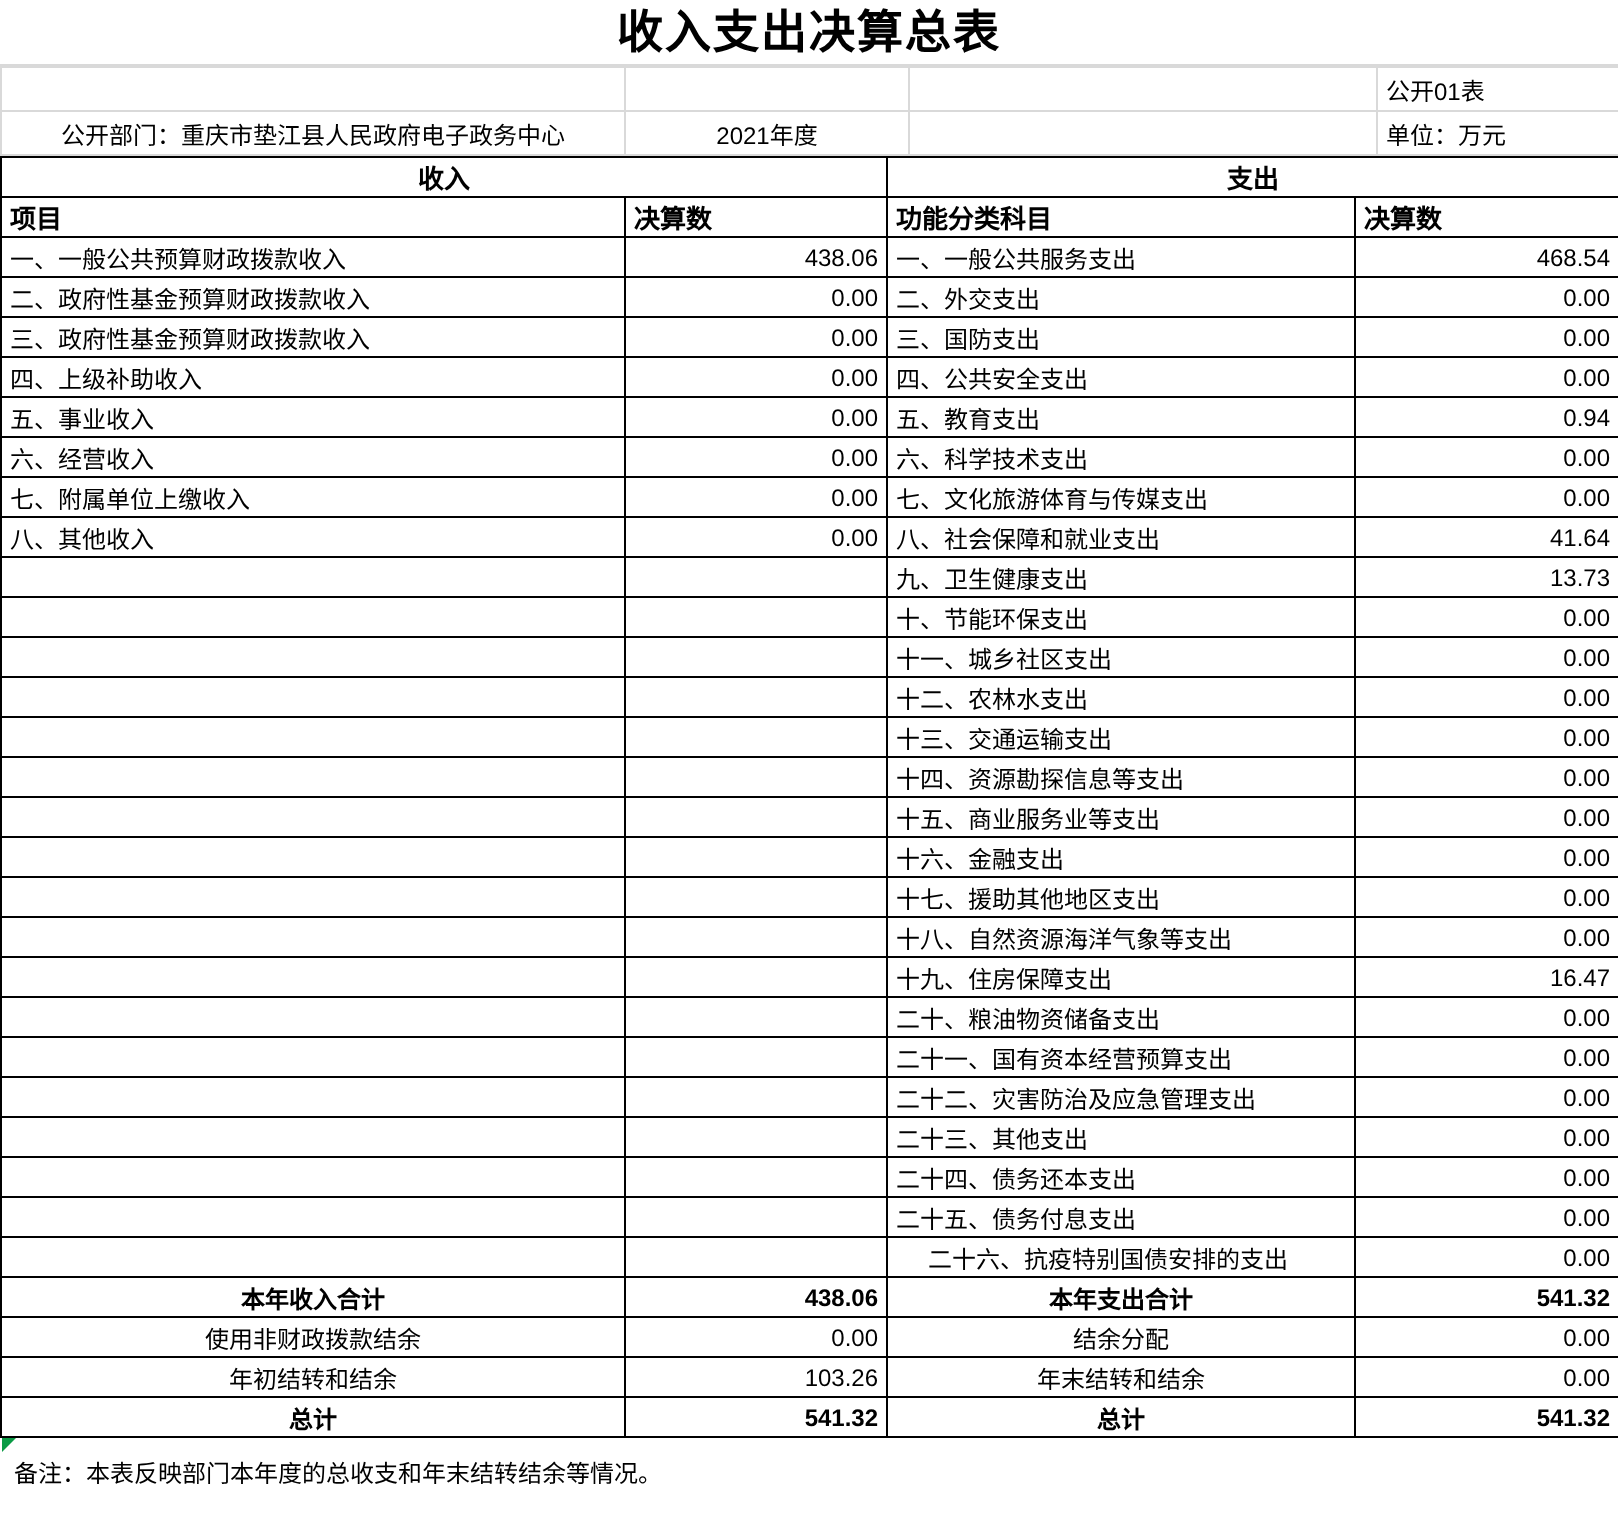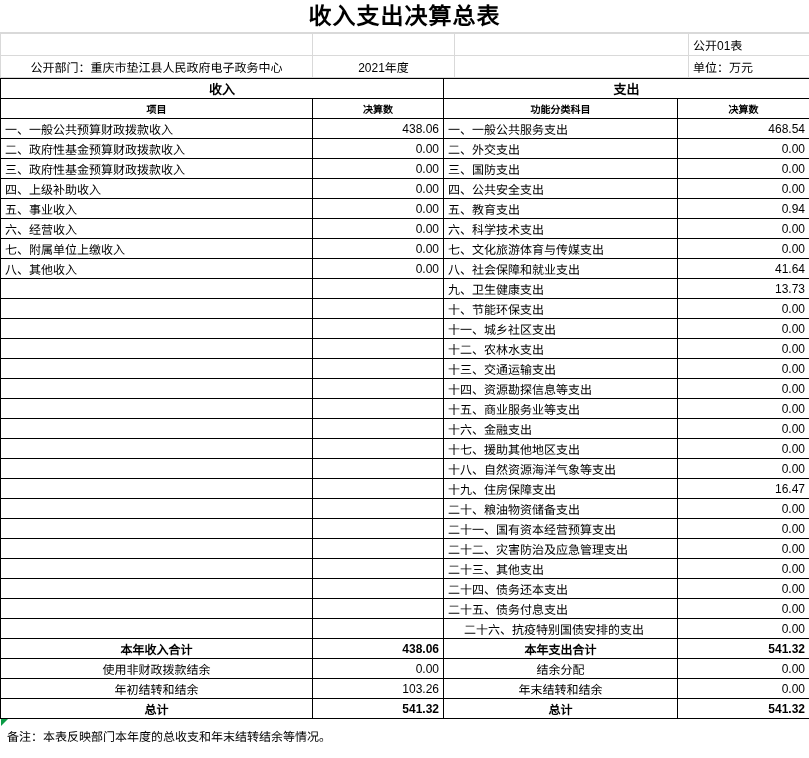--- a/index.html
+++ b/index.html
@@ -80,23 +80,23 @@
   .grid .col4 { width: 132px; }
 
   td.grp-head {
     text-align: center;
     font-weight: bold;
     font-size: 13px;
     height: 21px;
     margin-top: 34px;
   }
   td.col-head {
-    text-align: center;
-    font-weight: bold;
-    font-size: 10px;
+    text-align: left;
+    font-weight: bold;
+    font-size: 13px;
     height: 21px;
   }
   td.item {
     text-align: left;
   }
   td.item.indent {
     padding-left: 20px;
   }
   td.num {
     text-align: right;

